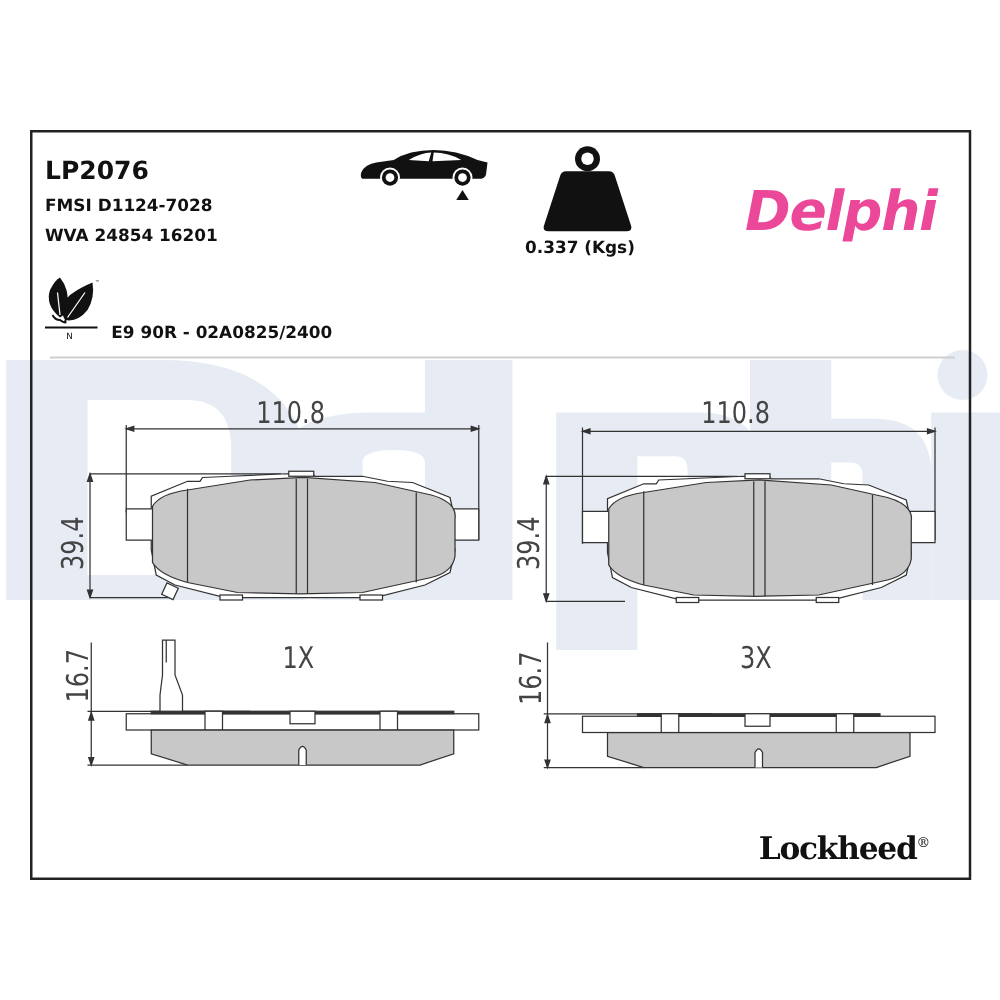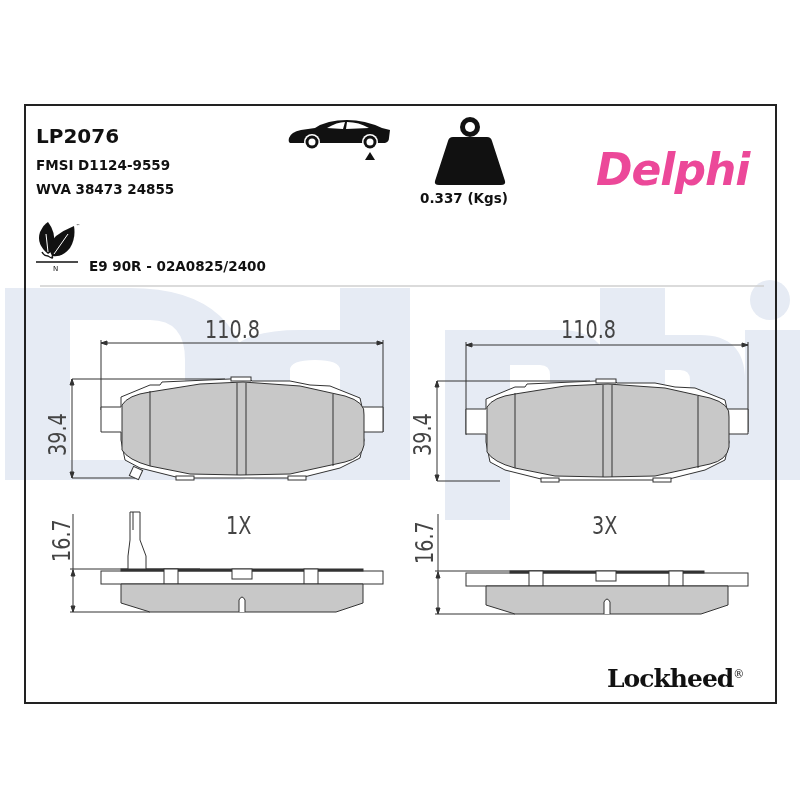--- a/index.html
+++ b/index.html
@@ -36,22 +36,22 @@
     <path d="M600 288 L665 288 L665 335 L700 335 Q745 335 745 380 L745 480 L690 480 L690 380 Q690 370 680 370 L665 370 L665 480 L600 480 Z"></path>
 
     <rect x="745" y="330" width="55" height="150"></rect>
     <circle cx="770" cy="300" r="20"></circle>
   </g>
 </svg>
 
 <div class="frame"></div>
 
 <div class="txt part">LP2076</div>
-<div class="txt fmsi">FMSI D1124-9559</div>
-<div class="txt wva">WVA 38473 24855</div>
+<div class="txt fmsi">FMSI D1124-7028</div>
+<div class="txt wva">WVA 24854 16201</div>
 
 <svg style="left:287px;top:116px;" width="105" height="46" viewBox="0 0 105 46">
   <path d="M2 22 Q4 16 14 14 L28 12 Q40 4 60 4 Q78 4 95 12 L103 14 L102 22 Q102 26 98 27 L3 27 Q1 26 2 22 Z" fill="#111"></path>
   <path d="M40 12 Q50 6 58 6 L56 13 Z M60 6 Q72 6 82 12 L59 13 Z" fill="#fff"></path>
   <circle cx="25" cy="26" r="8" fill="#fff"></circle>
     <circle cx="25" cy="26" r="6.5" fill="#111"></circle>
     <circle cx="25" cy="26" r="3.5" fill="#fff"></circle>
   <circle cx="83" cy="26" r="8" fill="#fff"></circle>
     <circle cx="83" cy="26" r="6.5" fill="#111"></circle>
     <circle cx="83" cy="26" r="3.5" fill="#fff"></circle>

